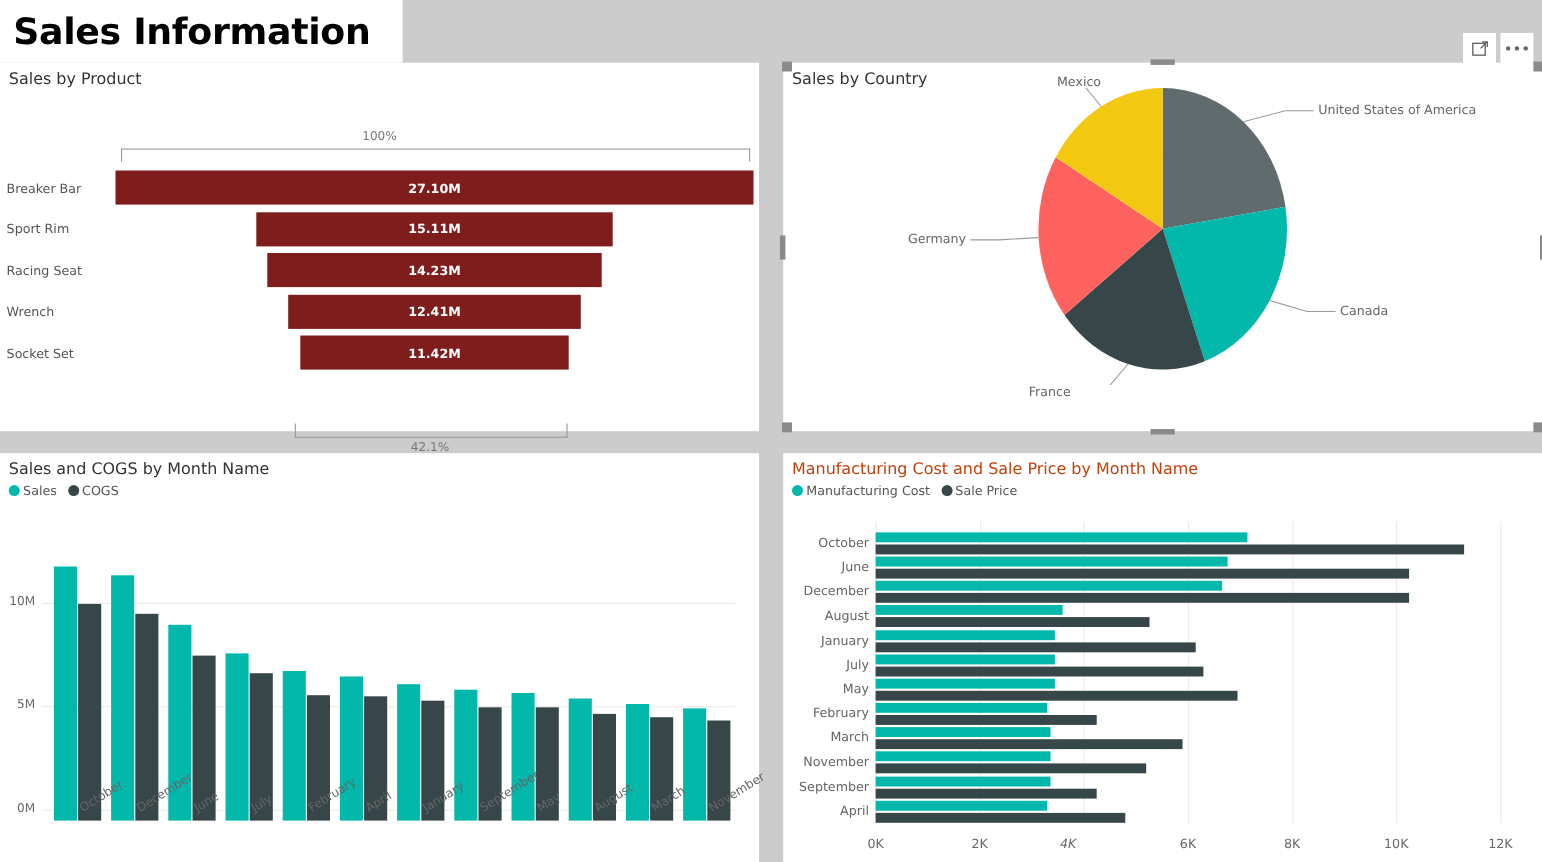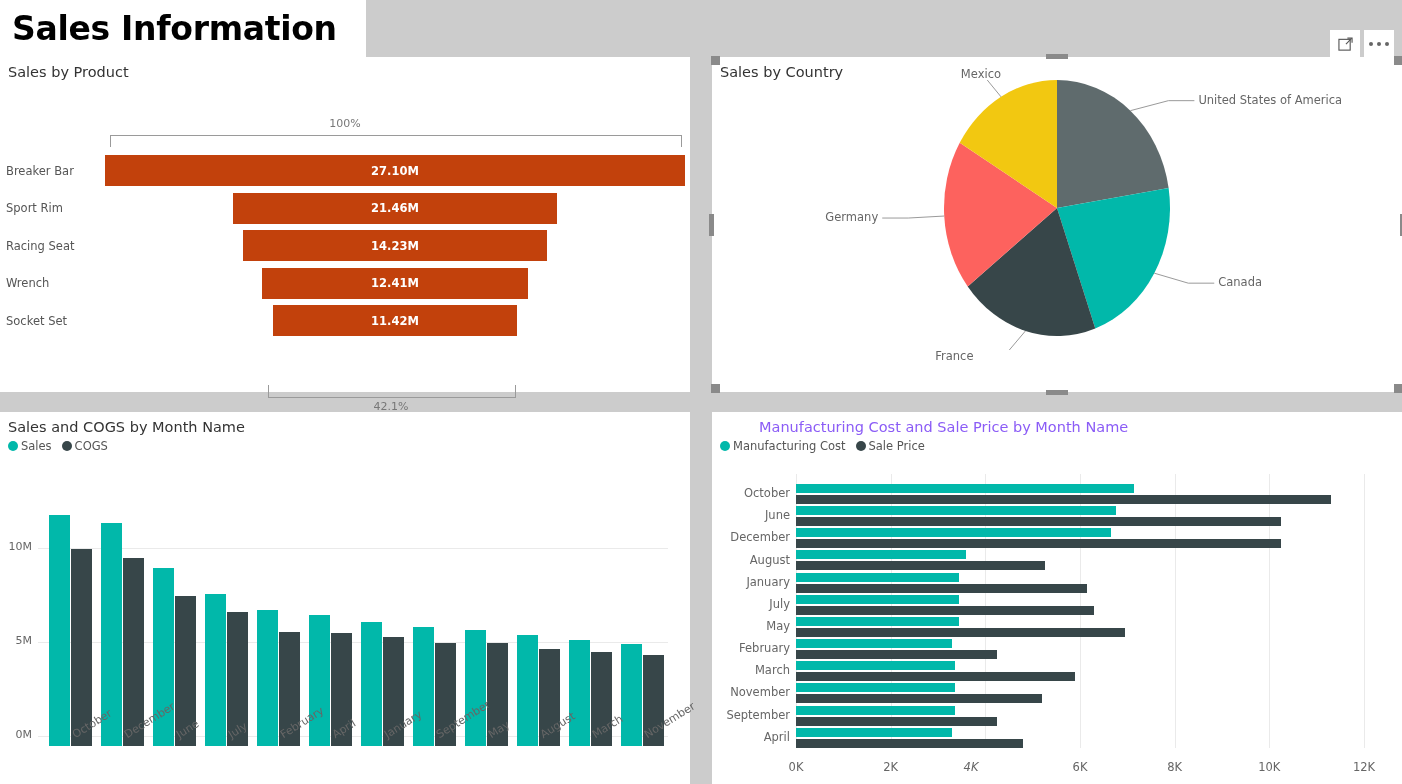--- a/index.html
+++ b/index.html
@@ -33,21 +33,21 @@
   .tb-btn svg { display: block; }
   .ellipsis { display: flex; gap: 4px; align-items: center; }
   .ellipsis i { width: 4px; height: 4px; border-radius: 50%; background: #666; display: block; }
 
   
   .visual { position: absolute; background: #ffffff; box-sizing: border-box; }
   .v-title {
     font-size: 14.5px; color: #333; padding: 7px 0 0 8px;
     font-family: "DejaVu Sans", "Liberation Sans", sans-serif;
   }
-  .v-title.muted { color: #8b5cf6; margin-left: 39px; }
+  .v-title.muted { color: #c2410c; }
 
   #funnel-visual  { left: 0;   top: 57px;  width: 690px; height: 335px; }
   #pie-visual     { left: 712px; top: 57px;  width: 690px; height: 335px; }
   #column-visual  { left: 0;   top: 412px; width: 690px; height: 372px; }
   #hbar-visual    { left: 712px; top: 412px; width: 690px; height: 372px; }
 
   
   .sel-h { position: absolute; background: #8a8a8a; }
   .corner { width: 9px; height: 9px; }
   .edge-h { width: 22px; height: 5px; }
@@ -66,21 +66,21 @@
   }
   .funnel-rows { position: absolute; left: 0; top: 72px; width: 100%; }
   .f-row { position: relative; height: 37.5px; display: flex; align-items: center; }
   .f-label {
     width: 105px; flex: 0 0 105px; font-size: 11.5px; color: #555;
     padding-left: 6px; box-sizing: border-box; white-space: nowrap;
   }
   .f-track { position: relative; flex: 1; height: 100%; }
   .f-bar {
     position: absolute; top: 3px; height: 31px;
-    background: #c2410c; display: flex; align-items: center; justify-content: center;
+    background: #7f1d1d; display: flex; align-items: center; justify-content: center;
   }
   .f-val { font-size: 11.5px; font-weight: bold; color: #ffffff; }
   .funnel-bot-bracket {
     position: absolute; left: 268px; top: 305px; width: 246px; height: 12px;
     border-left: 1px solid #9a9a9a; border-right: 1px solid #9a9a9a;
     border-bottom: 1px solid #9a9a9a;
   }
   .funnel-bot-label {
     position: absolute; left: 268px; width: 246px; top: 320px;
     text-align: center; font-size: 11px; color: #777;
@@ -171,21 +171,21 @@
             <div class="f-track">
               <div class="f-bar" style="width: 580px; left: 0px;">
                 <span class="f-val">27.10M</span>
               </div>
             </div>
           </div>
           <div class="f-row">
             <div class="f-label">Sport Rim</div>
             <div class="f-track">
               <div class="f-bar" style="width: 323.64px; left: 128.18px;">
-                <span class="f-val">21.46M</span>
+                <span class="f-val">15.11M</span>
               </div>
             </div>
           </div>
           <div class="f-row">
             <div class="f-label">Racing Seat</div>
             <div class="f-track">
               <div class="f-bar" style="width: 304.5px; left: 137.75px;">
                 <span class="f-val">14.23M</span>
               </div>
             </div>

